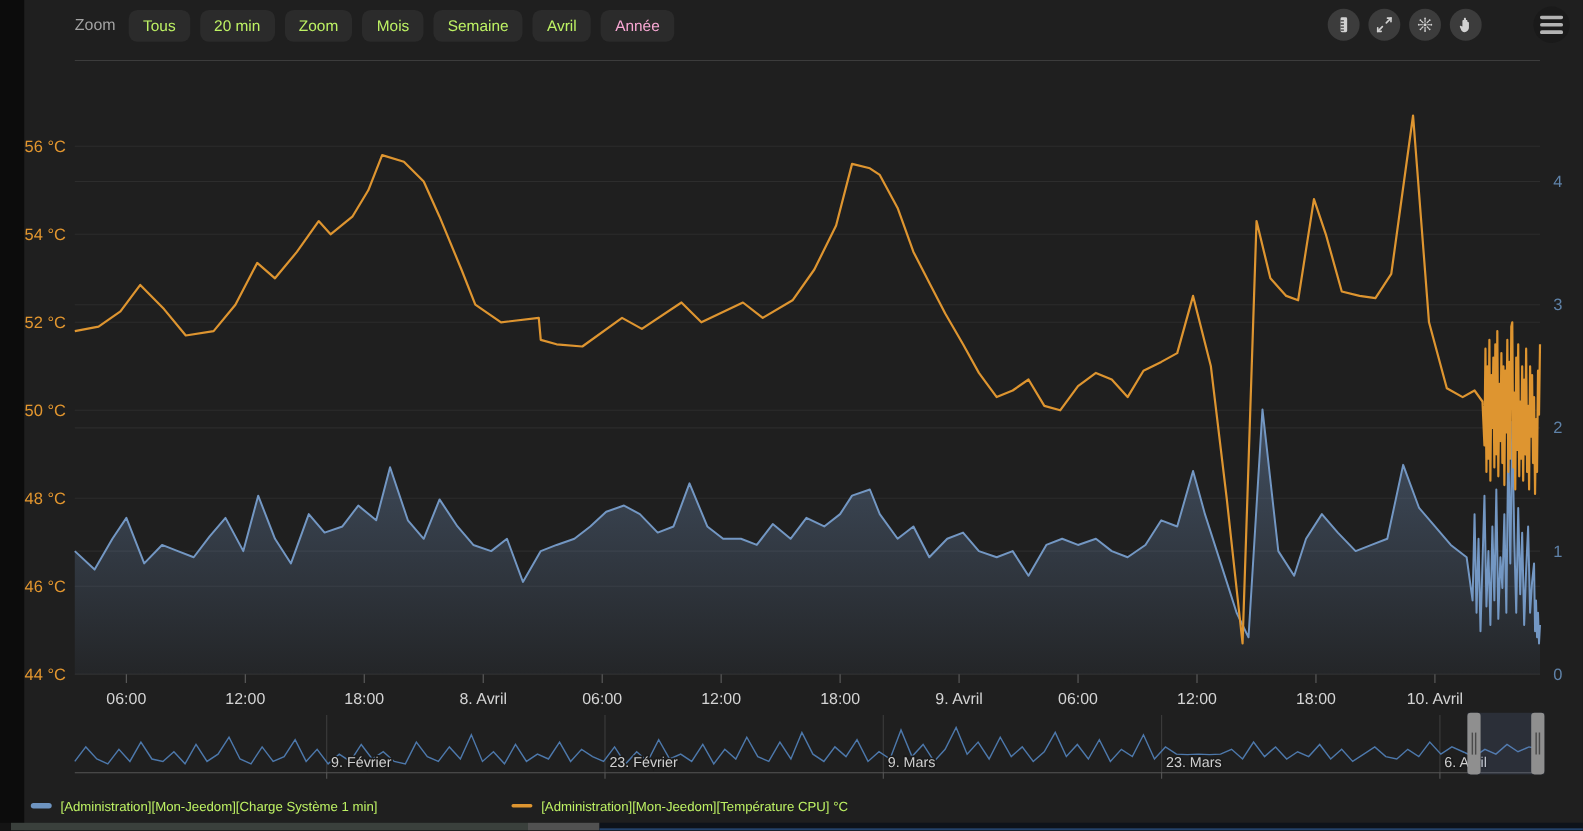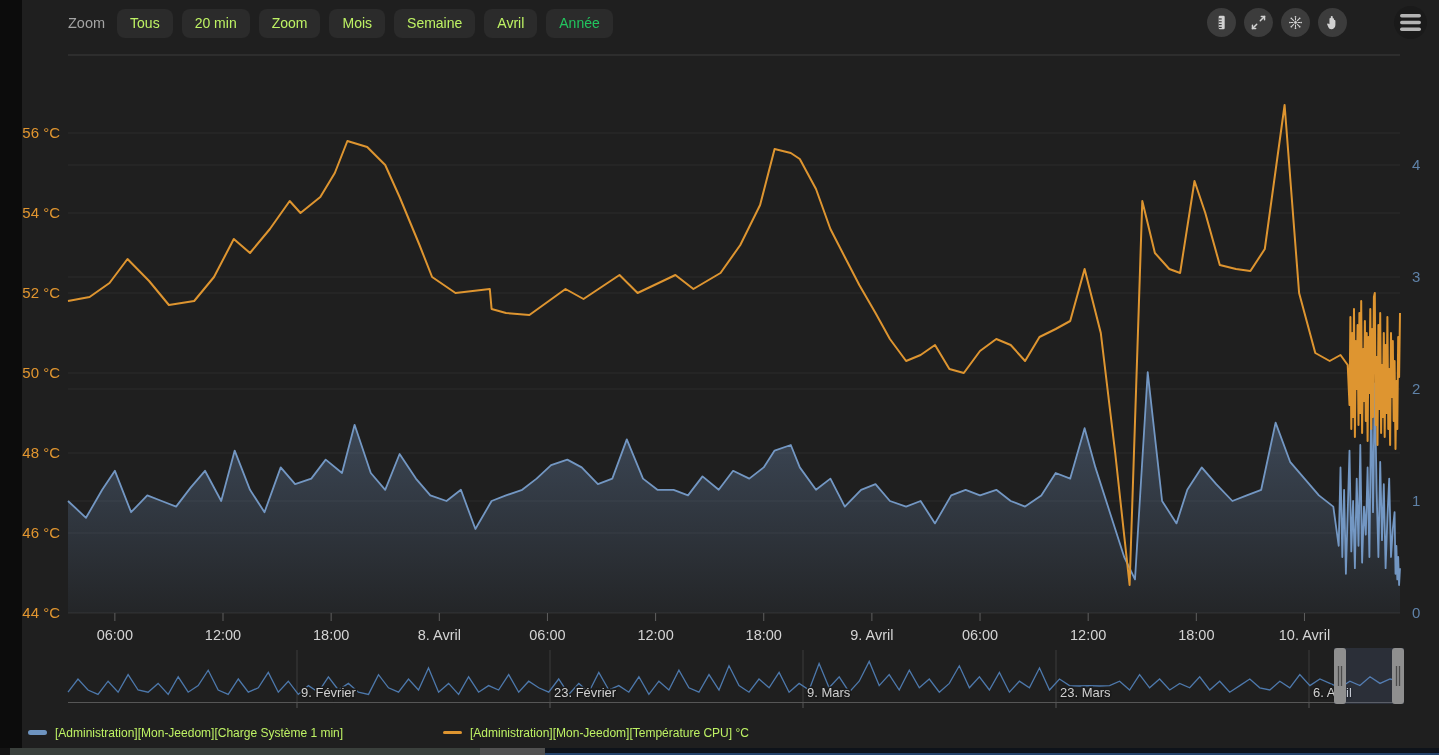--- a/index.html
+++ b/index.html
@@ -6,21 +6,21 @@
   body{width:1439px;height:755px;position:relative;overflow:hidden;
        font-family:"Liberation Sans",sans-serif;-webkit-font-smoothing:antialiased;}
   .panel{position:absolute;left:0;top:0;width:1439px;height:755px;background:#1f1f1f;}
   .left-strip{position:absolute;left:0;top:0;width:22px;height:755px;background:#0c0c0c;}
   
   .toolbar{position:absolute;left:68px;top:8px;height:30px;display:flex;align-items:center;gap:9px;z-index:5;}
   .zoom-label{color:#a3a3a3;font-size:14.5px;margin-right:3px;}
   .zbtn{height:29px;padding:0 13px;border:none;border-radius:8px;background:#2b2b2b;
         color:#bef264;font-size:14px;font-family:"Liberation Sans",sans-serif;cursor:pointer;
         display:flex;align-items:center;}
-  .zbtn.active{color:#22c55e;}
+  .zbtn.active{color:#f9a8d4;}
   
   .action-icons{position:absolute;top:8px;left:1207px;display:flex;gap:8px;z-index:5;}
   .abtn{width:29px;height:29px;border-radius:50%;border:none;background:#3c3c3c;cursor:pointer;
         display:flex;align-items:center;justify-content:center;padding:0;}
   .abtn svg{width:17px;height:17px;display:block;}
   .menu-btn{position:absolute;top:6px;left:1394px;width:33px;height:33px;border-radius:50%;
         border:none;background:#1a1a1a;cursor:pointer;display:flex;align-items:center;justify-content:center;z-index:5;}
   
   .legend-item{position:absolute;top:723px;height:19px;display:flex;align-items:center;cursor:pointer;z-index:5;}
   .legend-item .txt{color:#bef264;font-size:12px;}
@@ -197,21 +197,21 @@
       <rect x="0" y="0" width="21" height="3.4" rx="1.7" fill="#b3b3b3"></rect>
       <rect x="0" y="6.8" width="21" height="3.4" rx="1.7" fill="#b3b3b3"></rect>
       <rect x="0" y="13.6" width="21" height="3.4" rx="1.7" fill="#b3b3b3"></rect>
     </svg>
   </button>
 
   <div class="legend-item" style="left:28px;">
     <span class="sw thick"></span>
     <span class="txt">[Administration][Mon-Jeedom][Charge Système 1 min]</span>
   </div>
-  <div class="legend-item" style="left:443px;text-align:center;">
+  <div class="legend-item" style="left:465px;text-align:center;">
     <span class="sw thin"></span>
     <span class="txt">[Administration][Mon-Jeedom][Température CPU] °C</span>
   </div>
 
   <div class="bottom-bar">
     <div class="bb-a"></div>
     <div class="bb-b"></div>
     <div class="bb-thumb"></div>
     <div class="bb-c"></div>
   </div>

